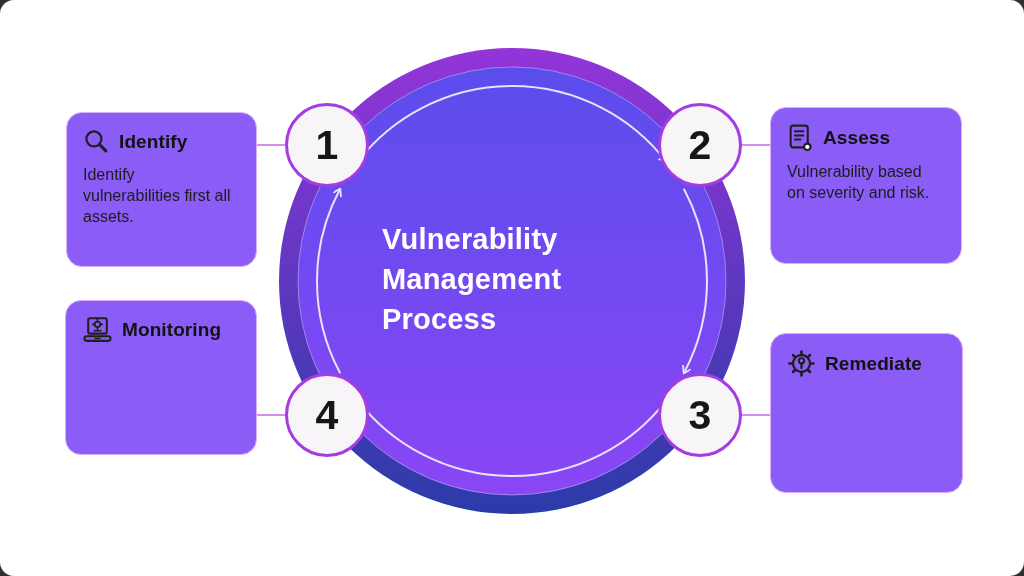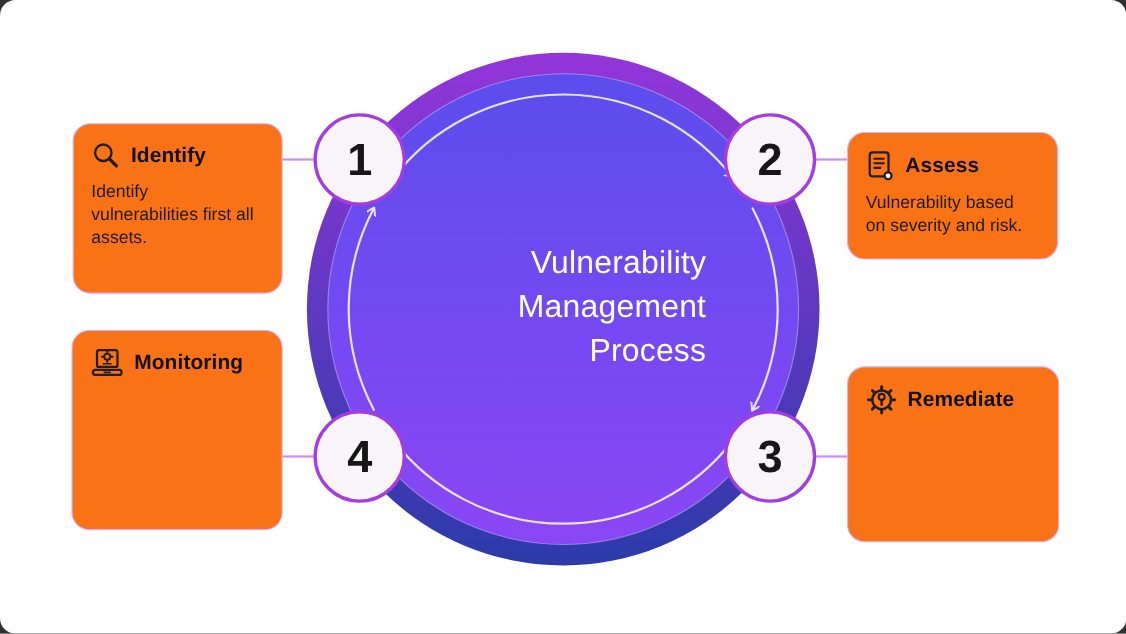--- a/index.html
+++ b/index.html
@@ -15,32 +15,32 @@
     background:#ffffff;
     border-radius:14px;
   }
   .stage{position:absolute;inset:0;}
   .diagram-svg{position:absolute;left:0;top:0;}
 
   
   .center-title{
     position:absolute;
     left:382px;top:219px;width:260px;
-    text-align:right;
+    text-align:left;
     color:#ffffff;
     font-size:29px;
-    font-weight:normal;
+    font-weight:bold;
     line-height:1.38;
     letter-spacing:.2px;
   }
 
   
   .card{
     position:absolute;
-    background:#f97316;
+    background:#8b5cf6;
     border:1.5px solid #dcaef4;
     border-radius:16px;
     padding:15px 14px 12px 16px;
     box-sizing:border-box;
   }
   .card-head{
     display:flex;align-items:center;gap:9px;
     margin-bottom:9px;
   }
   .card-head .icon{display:inline-flex;flex:0 0 auto;}
@@ -51,23 +51,23 @@
     letter-spacing:.1px;
   }
   .card-desc{
     margin:0;
     font-size:16px;
     line-height:1.32;
     color:#1c1c1c;
     max-width:148px;
   }
   .card-identify  {left:66px; top:112px; width:191px; height:155px;}
-  .card-assess    {left:770px;top:120px; width:192px; height:116px;}
+  .card-assess    {left:770px;top:107px; width:192px; height:157px;}
   .card-remediate {left:770px;top:300px; width:193px; height:160px;margin-top:33px;}
-  .card-monitoring{left:65px; top:300px; width:192px; height:182px;}
+  .card-monitoring{left:65px; top:300px; width:192px; height:155px;}
 
   
   .connector{
     position:absolute;
     height:2px;width:40px;
     background:#cf8ef0;
   }
   .connector-1{left:252px;top:144px;}
   .connector-2{left:735px;top:144px;}
   .connector-3{left:735px;top:414px;}

